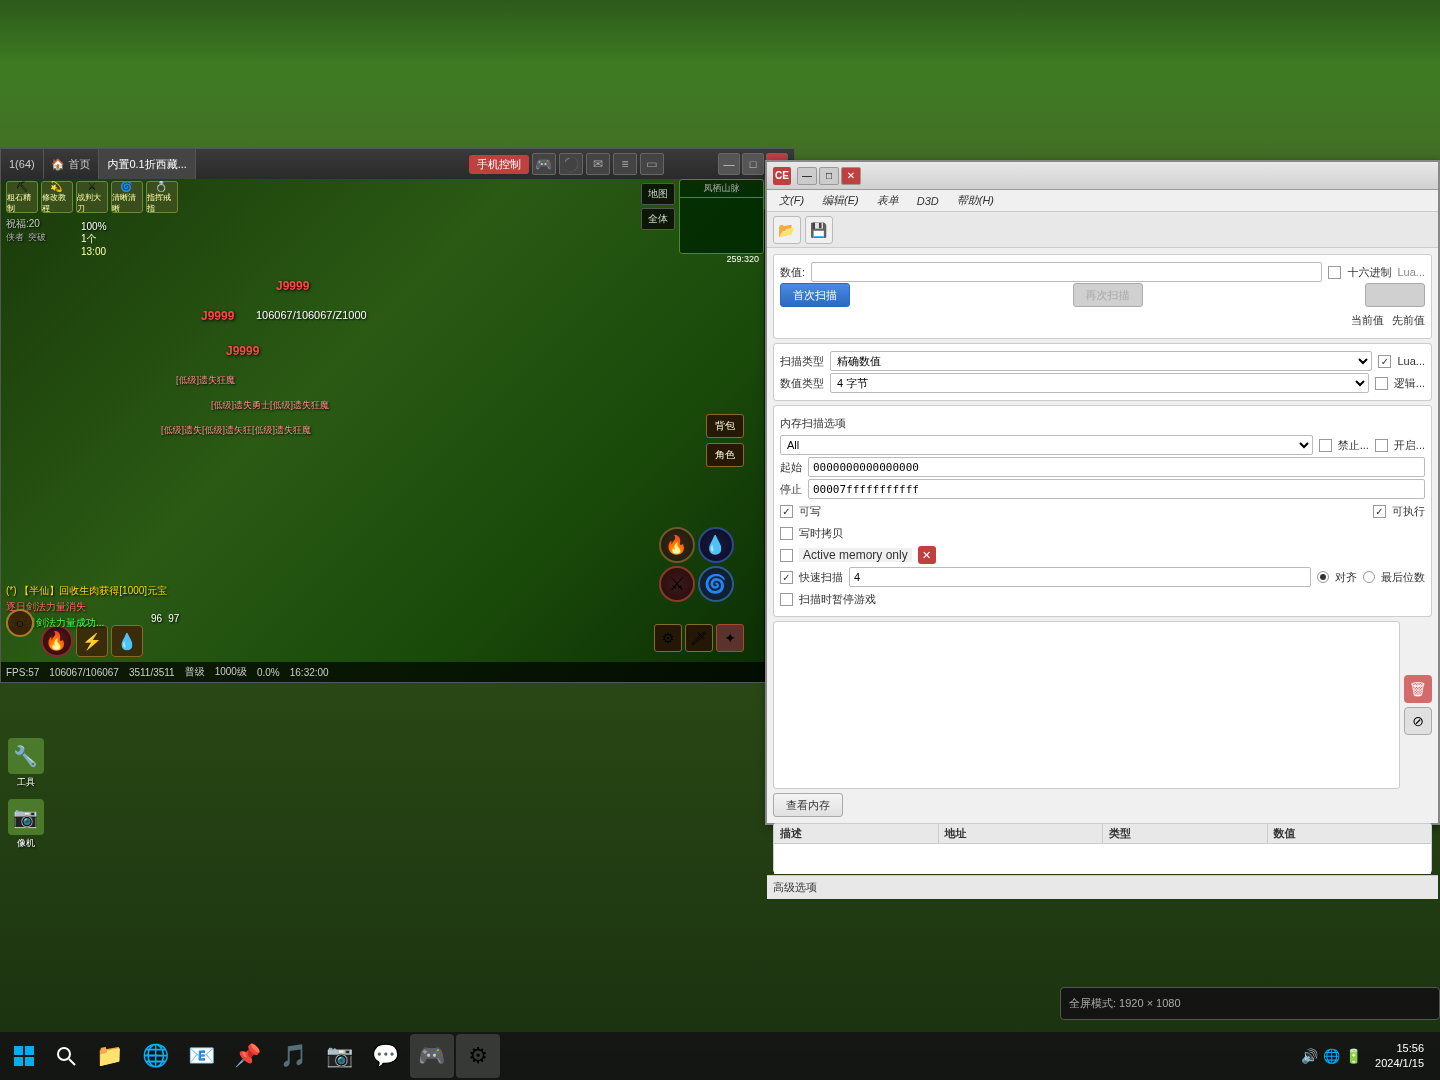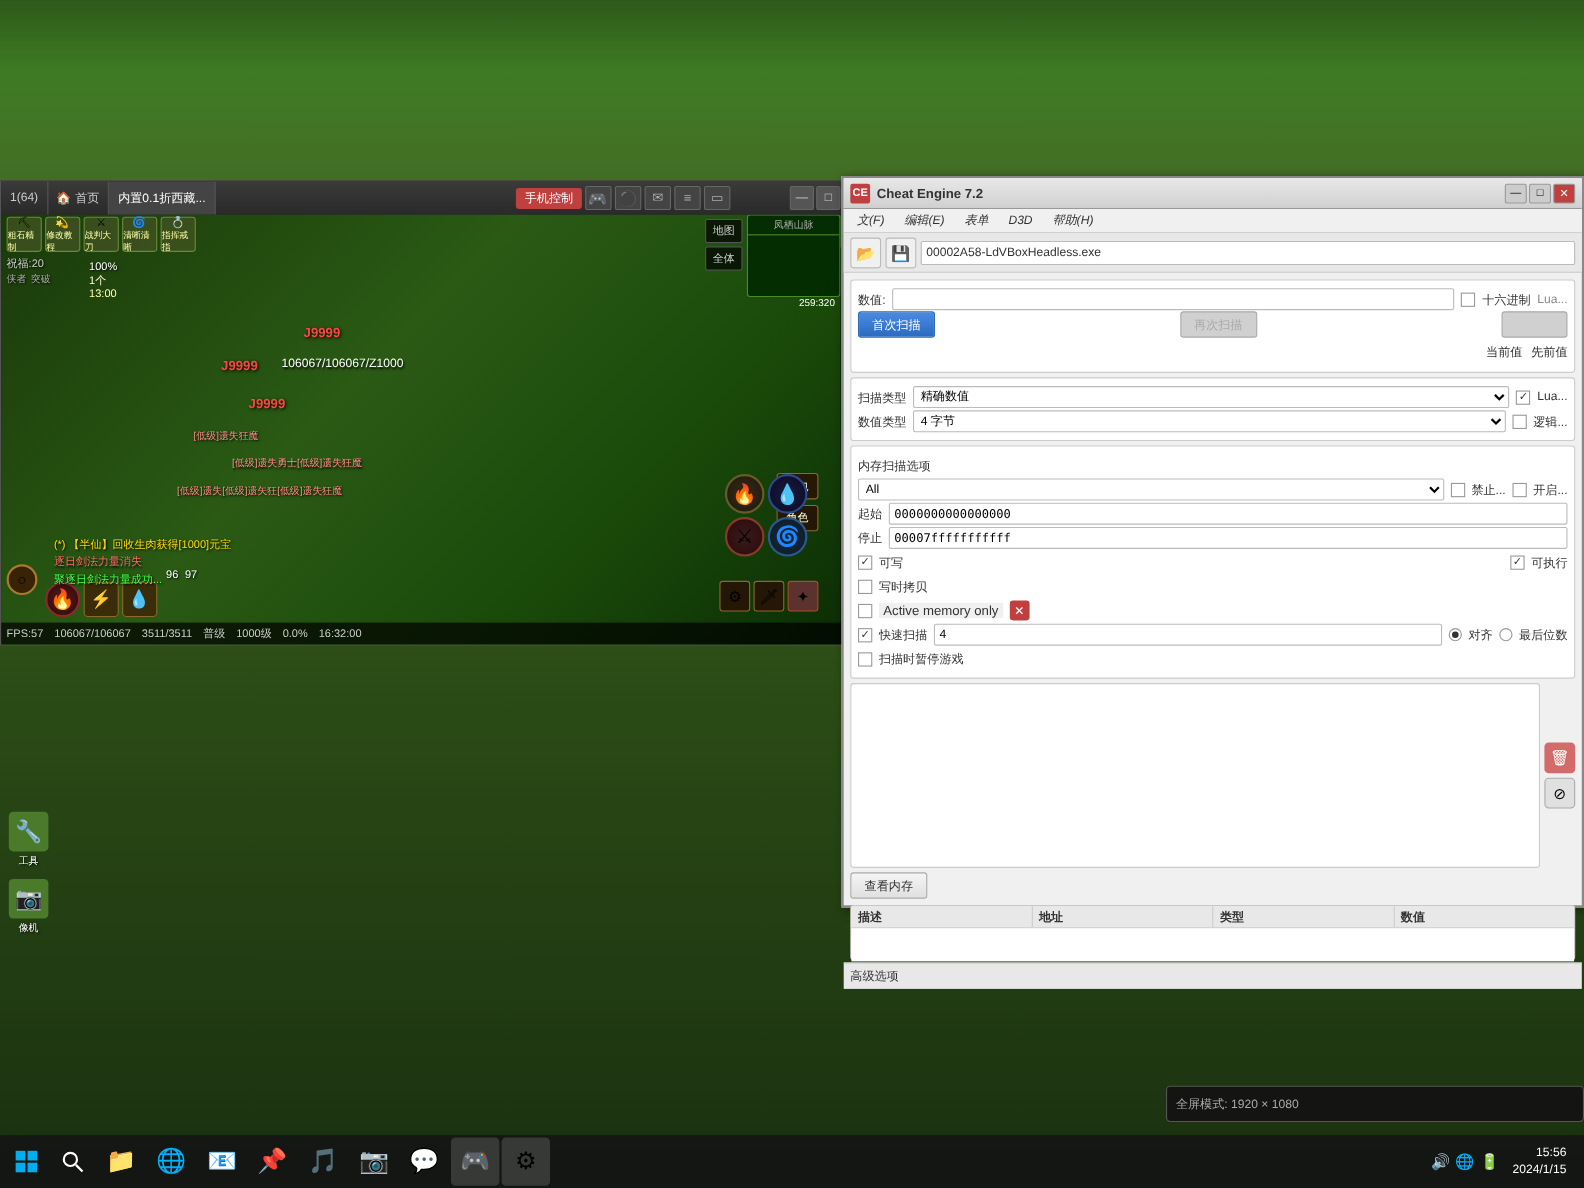--- a/index.html
+++ b/index.html
@@ -29,24 +29,24 @@
       top: 0; left: 0;
       width: 1440px;
       height: 160px;
       background: linear-gradient(180deg, #2d5a1a 0%, #3d7a22 40%, rgba(45,90,26,0) 100%);
       z-index: 1;
     }
 
     
     .game-window {
       position: absolute;
-      top: 164px;
+      top: 148px;
       left: 0;
       width: 795px;
-      height: 423px;
+      height: 535px;
       background: #1a2a0a;
       z-index: 10;
       overflow: hidden;
       border: 1px solid #555;
     }
 
     .game-titlebar {
       position: absolute;
       top: 0; left: 0;
       width: 100%;
@@ -353,21 +353,21 @@
     }
 
     .chat-log {
       position: absolute;
       bottom: 50px;
       left: 5px;
       width: 280px;
       font-size: 10px;
     }
 
-    .chat-line { color: #fff; text-shadow: 1px 1px 2px #000; margin-bottom: 2px; margin-left: 43px; }
+    .chat-line { color: #fff; text-shadow: 1px 1px 2px #000; margin-bottom: 2px; }
     .chat-line.gold { color: #ffd700; }
     .chat-line.green { color: #44ff44; }
     .chat-line.red { color: #ff6666; }
 
     .status-bar-game {
       position: absolute;
       bottom: 0;
       left: 0;
       width: 100%;
       height: 20px;
@@ -714,42 +714,38 @@
       <span>96</span>
       <span>97</span>
     </div>
   </div>
 </div>
 
 <div class="ce-window">
 
   <div class="ce-titlebar">
     <div class="ce-title-icon">CE</div>
-    <div class="ce-title-text">Cheat Engine 7.2</div>
     <div class="ce-win-controls">
       <div class="ce-win-btn">—</div>
       <div class="ce-win-btn">□</div>
       <div class="ce-win-btn close">✕</div>
     </div>
   </div>
 
   <div class="ce-menubar">
     <div class="ce-menu-item">文(F)</div>
     <div class="ce-menu-item">编辑(E)</div>
     <div class="ce-menu-item">表单</div>
     <div class="ce-menu-item">D3D</div>
     <div class="ce-menu-item">帮助(H)</div>
   </div>
 
   <div class="ce-toolbar">
     <div class="ce-tool-btn">📂</div>
     <div class="ce-tool-btn">💾</div>
-    <div class="ce-process-bar">
-      <span>00002A58-LdVBoxHeadless.exe</span>
-    </div>
   </div>
 
   <div class="ce-body">
 
     <div style="background:white;border:1px solid #ccc;border-radius:3px;padding:6px;">
 
       <div class="ce-row">
         <span class="ce-label">数值:</span>
         <input class="ce-input" type="text" value="" style="">
         <div class="ce-checkbox"></div>

